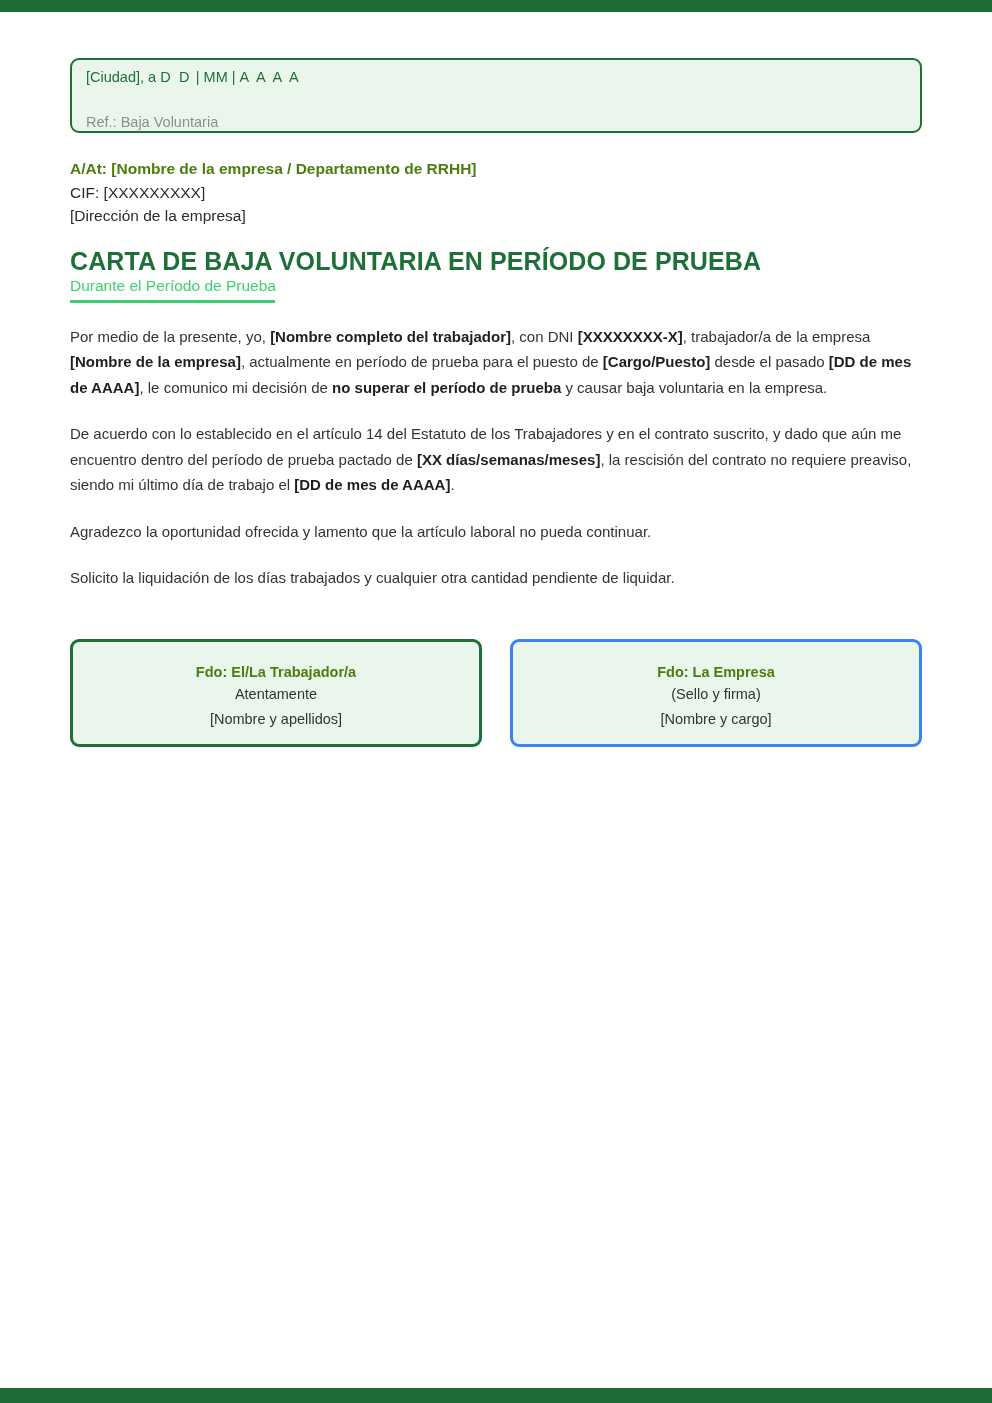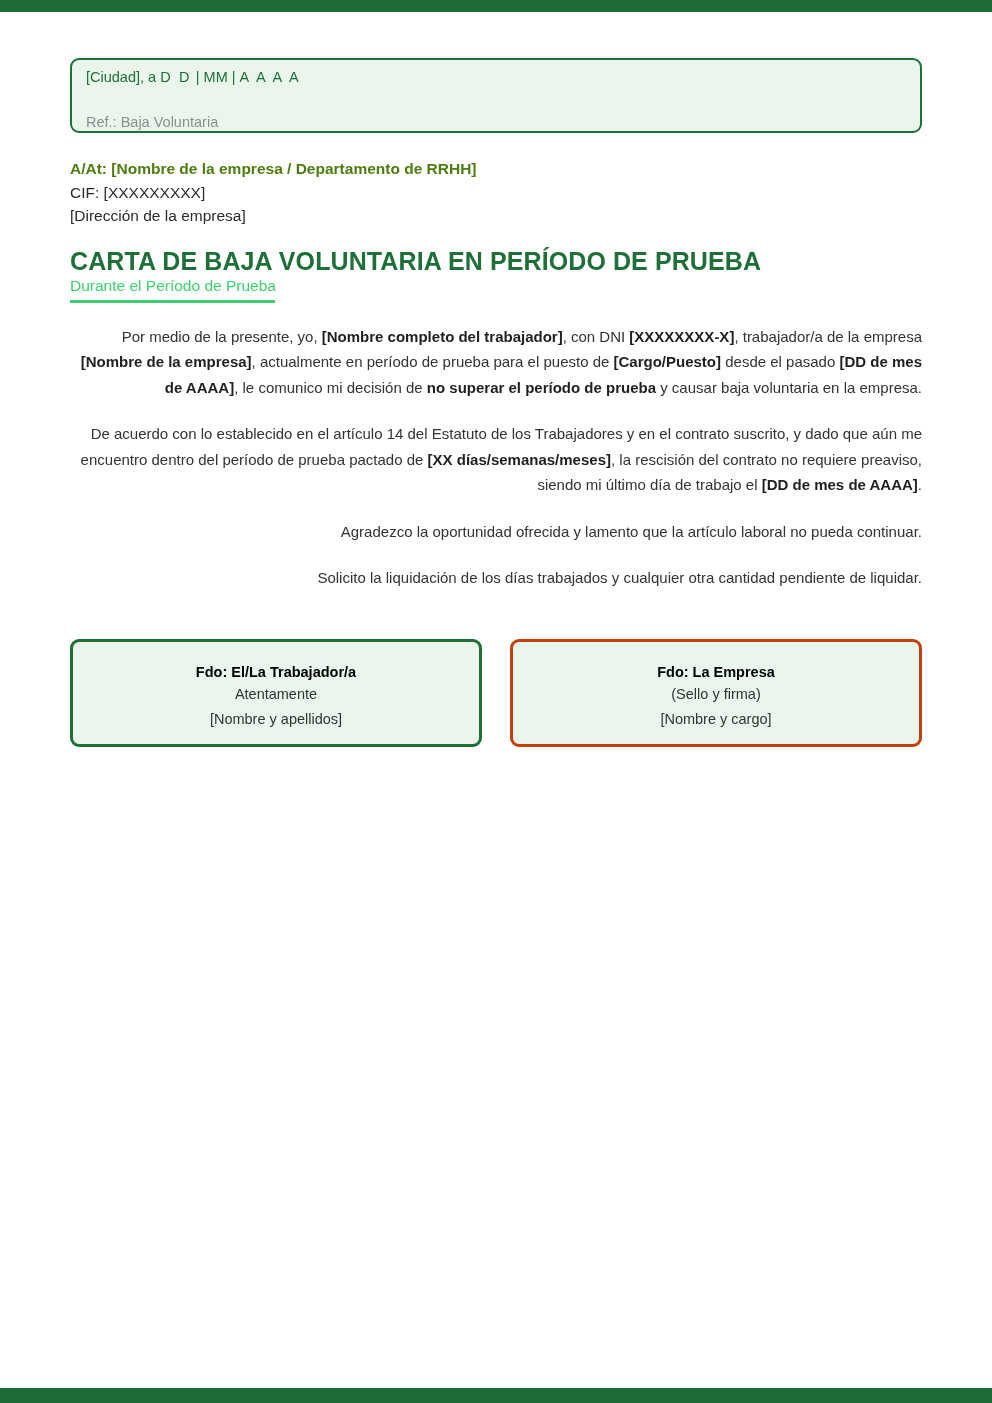--- a/index.html
+++ b/index.html
@@ -99,46 +99,46 @@
     height: 3px;
     background: #3ecf6e;
   }
 
   
   .body-text {
     margin-top: 21px;
     font-size: 15px;
     line-height: 25.5px;
     color: #333333;
-    text-align: right;
+    text-align: left;
     max-width: 855px;
   }
   .body-text b { font-weight: bold; color: #1f1f1f; }
 
   
   .signatures {
     margin-top: 48px;
     display: flex;
     gap: 28px;
   }
   .sign-box {
     box-sizing: border-box;
     width: 412px;
     height: 108px;
     border-radius: 9px;
     background: #eaf6ec;
     text-align: center;
     padding-top: 21px;
   }
   .sign-box.worker { border: 3px solid #1e7038; }
-  .sign-box.company { border: 3px solid #c2410c; }
+  .sign-box.company { border: 3px solid #3b82f6; }
   .sign-title {
     font-size: 14.5px;
     font-weight: bold;
-    color: #000000;
+    color: #4d7c0f;
     line-height: 19px;
   }
   .sign-line {
     font-size: 14.5px;
     color: #333333;
     line-height: 25px;
   }
 </style>
 </head>
 <body>

